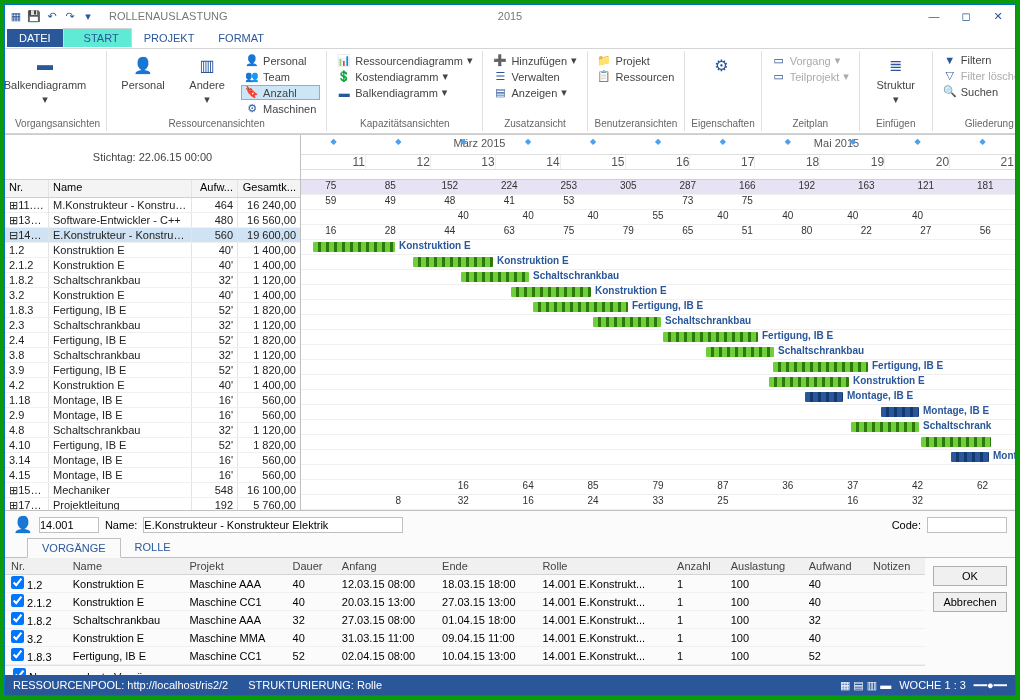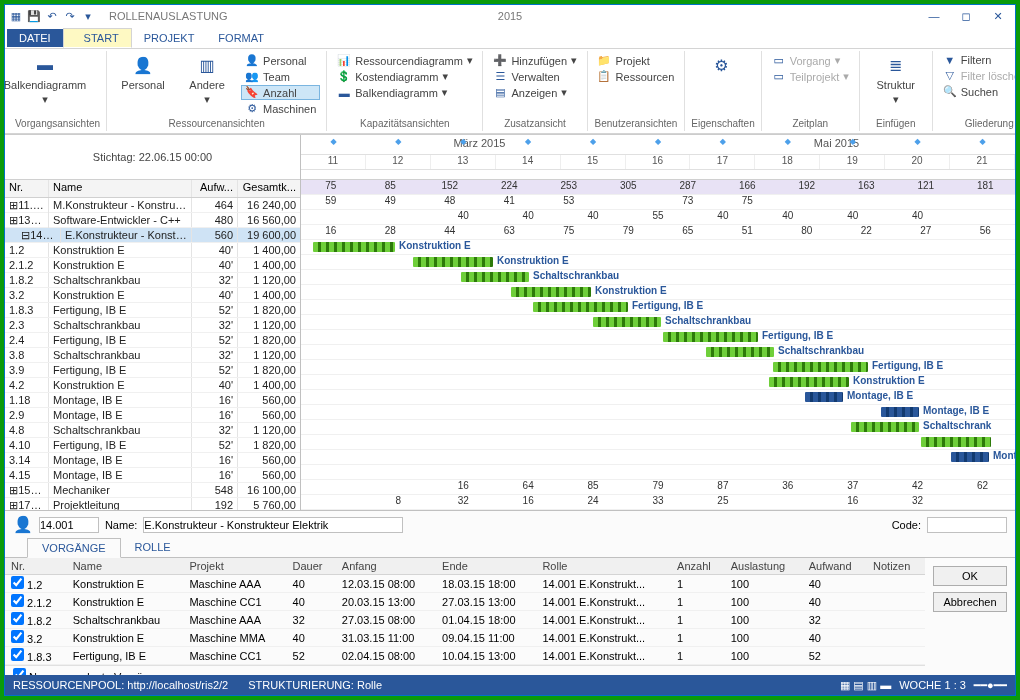--- a/index.html
+++ b/index.html
@@ -8,46 +8,46 @@
 .titlebar { background:#fff; height:22px; display:flex; align-items:center; padding:0 4px; color:#555; }
 .titlebar .qat { display:flex; gap:4px; margin-right:14px; }
 .titlebar .qat span { width:14px; height:14px; display:inline-flex; align-items:center; justify-content:center; color:#2a579a; cursor:pointer; }
 .titlebar .title1 { color:#777; margin-right:auto; }
 .titlebar .title2 { position:absolute; left:50%; transform:translateX(-50%); color:#777; }
 .winbtns { margin-left:auto; display:flex; gap:6px; }
 .winbtns span { width:26px; text-align:center; color:#2a579a; cursor:pointer; }
 .tabs { background:#fff; height:22px; display:flex; align-items:center; padding-left:2px; border-bottom:1px solid #d4d4d4; }
 .tabs .tab { padding:3px 12px; color:#2a579a; cursor:pointer; }
 .tabs .tab.file { background:#2a579a; color:#fff; }
-.tabs .tab.active { border:1px solid #d4d4d4; border-bottom:1px solid #fff; margin-bottom:-1px; background:#fef9c3;padding-left:20px; }
+.tabs .tab.active { border:1px solid #d4d4d4; border-bottom:1px solid #fff; margin-bottom:-1px; background:#5eead4;padding-left:20px; }
 .ribbon { background:#fff; min-height:72px; display:flex; border-bottom:1px solid #d4d4d4; padding:2px 4px; overflow:hidden; }
 .rg { border-right:1px solid #e0e0e0; padding:0 6px; display:flex; flex-direction:column; }
 .rg .body { flex:1; display:flex; gap:4px; align-items:flex-start; padding-top:2px;}
 .rg .label { text-align:center; color:#666; font-size:10px; padding:2px 0; }
 .rbtn-v { display:flex; flex-direction:column; align-items:center; width:60px; gap:2px; color:#444; cursor:pointer; }
 .rbtn-v .ic { width:28px; height:24px; display:flex; align-items:center; justify-content:center; font-size:16px; color:#2a579a; }
 .rcol { display:flex; flex-direction:column; gap:1px; }
 .rbtn-h { display:flex; align-items:center; gap:4px; padding:1px 4px; cursor:pointer; color:#444; white-space:nowrap; }
 .rbtn-h .ic { width:14px; text-align:center; color:#2a579a; }
 .rbtn-h.sel { background:#cde6f7; border:1px solid #7ab5e0; padding:0 3px;}
 .content { flex:1; display:flex; overflow:hidden; border-top:1px solid #ccc;}
 .leftcol { width:296px; display:flex; flex-direction:column; border-right:1px solid #c0c0c0; }
 .stichtag { padding:6px; text-align:center; color:#444; border-bottom:1px solid #d0d0d0; height:45px; display:flex; align-items:center; justify-content:center;}
 .lhead { display:flex; background:#f4f4f4; border-bottom:1px solid #d0d0d0; height:18px; }
 .lhead div,.lrow div { padding:1px 4px; overflow:hidden; white-space:nowrap; text-overflow:ellipsis; }
 .c-nr{width:44px;border-right:1px solid #e4e4e4;} .c-name{flex:1;border-right:1px solid #e4e4e4;} .c-auf{width:46px;text-align:right;border-right:1px solid #e4e4e4;} .c-gk{width:62px;text-align:right;}
 .lbody { flex:1; overflow-y:auto; overflow-x:hidden; }
 .lrow { display:flex; height:15px; align-items:center; border-bottom:1px solid #f0f0f0; color:#222;}
-.lrow.sel { background:#cfe3f5;padding-left:12px; }
+.lrow.sel { background:#cfe3f5; }
 .rightcol { flex:1; display:flex; flex-direction:column; overflow:hidden;}
 .tl-top { height:45px; border-bottom:1px solid #d0d0d0; position:relative; background:#fff; }
 .months { display:flex; height:20px; border-bottom:1px solid #e0e0e0; }
 .months div { flex:1; text-align:center; color:#555; padding-top:2px; }
 .weeks { display:flex; height:15px; border-bottom:1px solid #e0e0e0;}
-.weeks div { width:65px; text-align:center; color:#555; font-size:10px; border-right:1px solid #eee;}
+.weeks div { width:65px; text-align:right; color:#555; font-size:12px; border-right:1px solid #eee;}
 .diamonds { position:absolute; top:2px; left:0; right:0; display:flex; }
 .diamonds span{ width:65px; text-align:center; color:#4da0ea; font-size:8px;}
 .sumrow,.grow { display:flex; height:15px; border-bottom:1px solid #f0f0f0; }
 .sumrow div,.grow div { width:65px; text-align:center; font-size:10px; color:#333; }
 .sumrow.purple div { background:#e8e2f5; }
 .gbody { flex:1; overflow:auto; position:relative;}
 .grow { position:relative; }
 .bar { position:absolute; height:10px; top:2px; background:linear-gradient(#6fcf3a,#4aa018); border-radius:1px; }
 .bar.strip { background:repeating-linear-gradient(90deg,#6fcf3a 0 5px,#2d7a0a 5px 8px); }
 .bar.blue { background:repeating-linear-gradient(90deg,#2a579a 0 5px,#123a70 5px 8px); }

